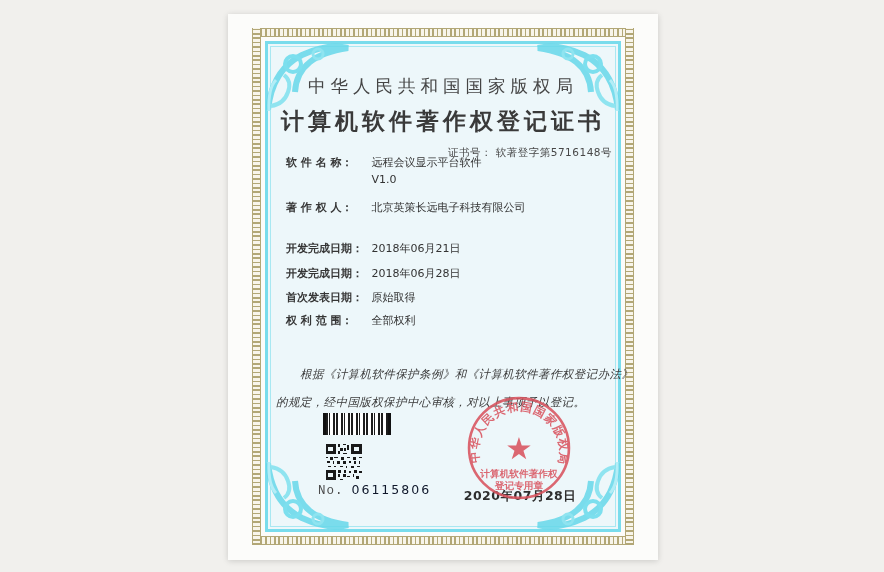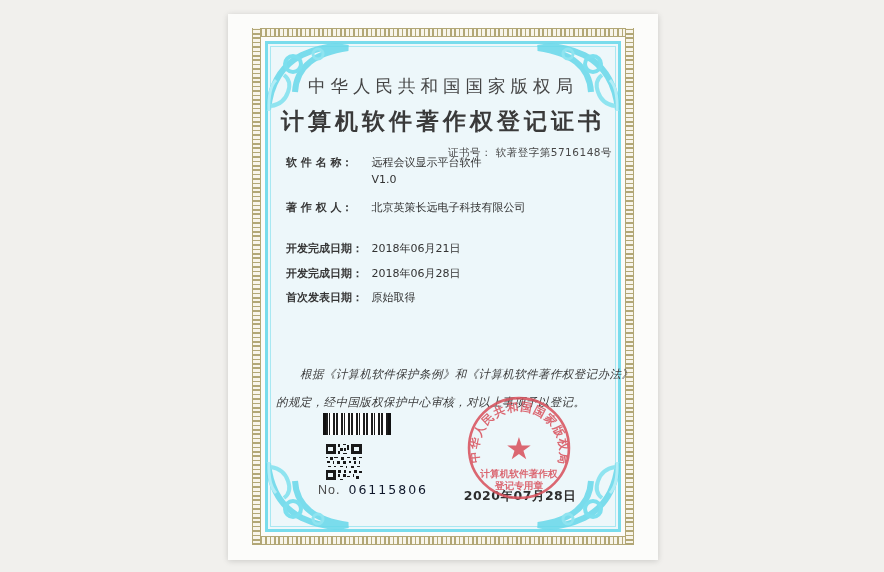--- a/index.html
+++ b/index.html
@@ -34,21 +34,21 @@
   .row .val{display:inline-block;color:#333;vertical-align:top;}
   .r0{top:140px;} .r1{top:185px;} .r2{top:226px;} .r3{top:251px;}
   .r4{top:275px;} .r5{top:298px;} .r6{top:320px;}
   .statement{position:absolute;top:346px;left:48px;width:366px;font-size:11.5px;line-height:28px;
              text-indent:24px;letter-spacing:.4px;color:#3b3b3b;font-style:italic;}
   .barcode{position:absolute;left:95px;top:399px;width:62px;height:22px;background:
            repeating-linear-gradient(90deg,#1d1d1d 0 2px,#fff 2px 3px,#1d1d1d 3px 4.5px,#fff 4.5px 7.5px);
            border-left:3px solid #111;border-right:3px solid #111;}
   .qr{position:absolute;left:97px;top:430px;width:37px;height:36px;}
   .serial{position:absolute;left:90px;top:468px;font-size:12.5px;letter-spacing:1px;}
-  .serial .no{font-family:Liberation Sans, sans-serif;color:#4c4c4c;margin-right:8px;}
+  .serial .no{font-family:Liberation Mono, monospace;color:#4c4c4c;margin-right:8px;}
   .serial .num{color:#0f172a;letter-spacing:2px;}
   .seal{position:absolute;left:238px;top:381px;width:106px;height:106px;opacity:.88;z-index:5;}
   .issue-date{position:absolute;left:234px;top:474px;width:116px;text-align:center;
               font-size:12.5px;font-weight:700;color:#2e2e2e;letter-spacing:.5px;z-index:4;}
 </style>
 </head>
 <body>
 
 <div class="stage">
   <div class="paper">
@@ -123,20 +123,24 @@
       <div class="row r3">
         <span class="lbl">开发完成日期：</span>
         <span class="val">2018年06月28日</span>
       </div>
 
       <div class="row r4">
         <span class="lbl">首次发表日期：</span>
         <span class="val">原始取得</span>
       </div>
 
+      <div class="row r5">
+        <span class="lbl">权 利 范 围：</span>
+        <span class="val">全部权利</span>
+      </div>
 
 
       <div class="statement">根据《计算机软件保护条例》和《计算机软件著作权登记办法》的规定，经中国版权保护中心审核，对以上事项予以登记。</div>
 
       <div class="barcode"></div>
 
       <svg class="qr" viewBox="0 0 25 25" shape-rendering="crispEdges">
         <path fill="#1a1a1a" fill-rule="evenodd" d="M0 0h7v7H0zM2 2h3v3H2z"></path>
         <path fill="#1a1a1a" fill-rule="evenodd" d="M18 0h7v7h-7zM20 2h3v3h-3z"></path>
         <path fill="#1a1a1a" fill-rule="evenodd" d="M0 18h7v7H0zM2 20h3v3H2z"></path>

